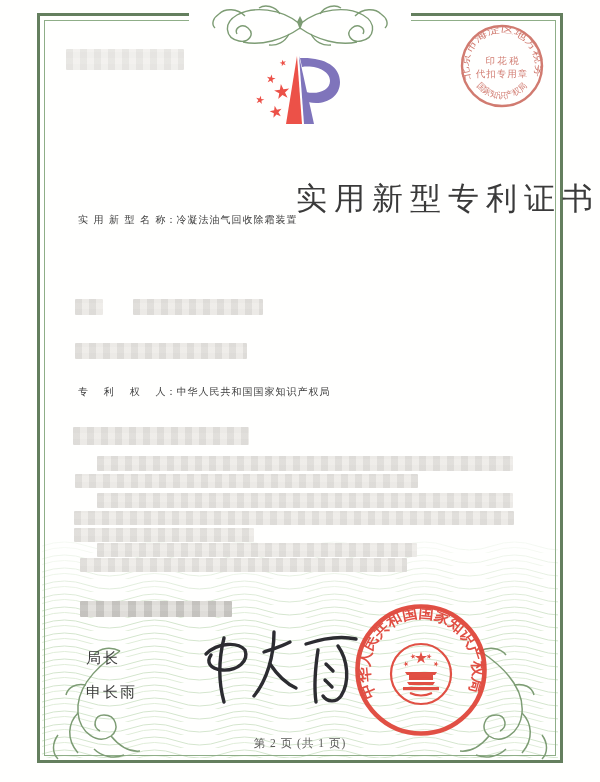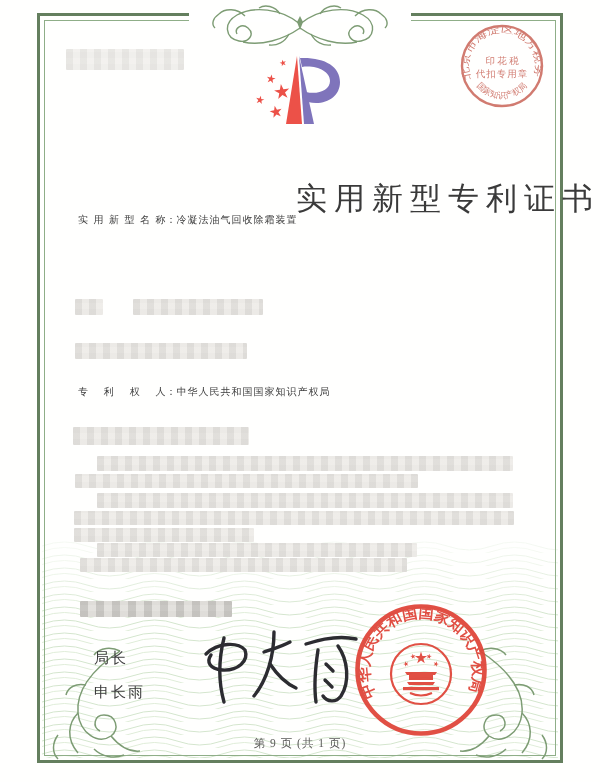--- a/index.html
+++ b/index.html
@@ -19,21 +19,21 @@
       filter:blur(.6px);}
   .rb.light{opacity:.75;}
   .rb.dark{background:
         repeating-linear-gradient(90deg,rgba(186,184,180,.7) 0 8px,rgba(224,222,218,.7) 8px 16px),
         repeating-linear-gradient(0deg,#dddbd7 0 6px,#ecebe8 6px 12px);}
   .title{position:absolute;left:12px;right:0;top:131px;text-align:right;
          font-size:31px;letter-spacing:7px;text-indent:7px;color:#3a3a3a;font-weight:400;margin-top:47px;}
   .frow{position:absolute;left:78px;font-size:10px;letter-spacing:.5px;color:#404040;white-space:nowrap;}
   .flabel{display:inline-block;width:88px;text-align:justify;text-align-last:justify;vertical-align:top;}
   .fvalue{letter-spacing:1px;}
-  .director{position:absolute;left:86px;font-size:15px;letter-spacing:2px;color:#3b3b3b;margin-left:8px;}
+  .director{position:absolute;left:86px;font-size:15px;letter-spacing:2px;color:#3b3b3b;}
   .date{position:absolute;left:362px;top:697px;font-size:14px;letter-spacing:1px;
         color:#4b4a42;z-index:7;white-space:nowrap;}
   .pageno{position:absolute;left:0;right:0;top:736px;text-align:center;font-size:11.5px;
           letter-spacing:1px;color:#5a5a58;z-index:6;}
   svg{display:block;}
   .z1{z-index:1}.z2{z-index:2}.z3{z-index:3}.z4{z-index:4}.z5{z-index:5}
 </style>
 </head>
 <body>
 
@@ -201,15 +201,15 @@
         <path d="M-16,2 L16,2 L14,5 L-14,5 Z"></path>
         <rect x="-12" y="5" width="24" height="5"></rect>
         <path d="M-14,12 L14,12 L12,15 L-12,15 Z"></path>
         <rect x="-18" y="17" width="36" height="3.2"></rect>
         <path d="M-11,23 Q0,28 11,23" fill="none" stroke="#df4337" stroke-width="2"></path>
       </g>
     </g>
   </svg>
 
 
-  <div class="pageno">第 9 页 (共 1 页)</div>
+  <div class="pageno">第 2 页 (共 1 页)</div>
 
 </div>
 
 </body></html>

